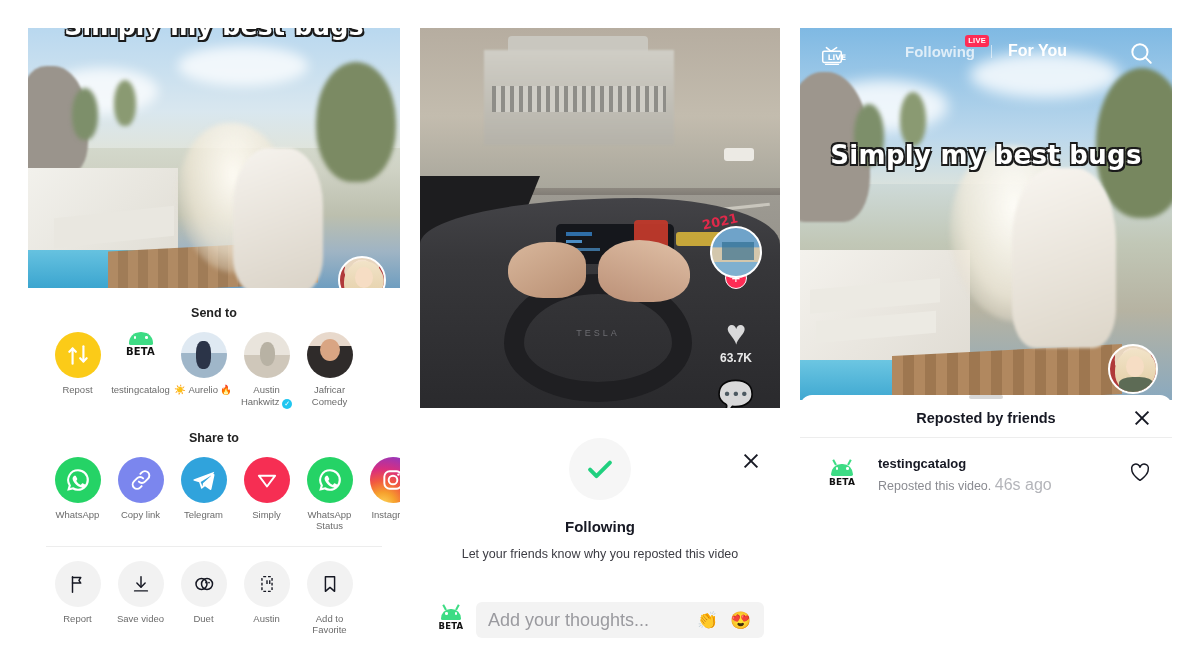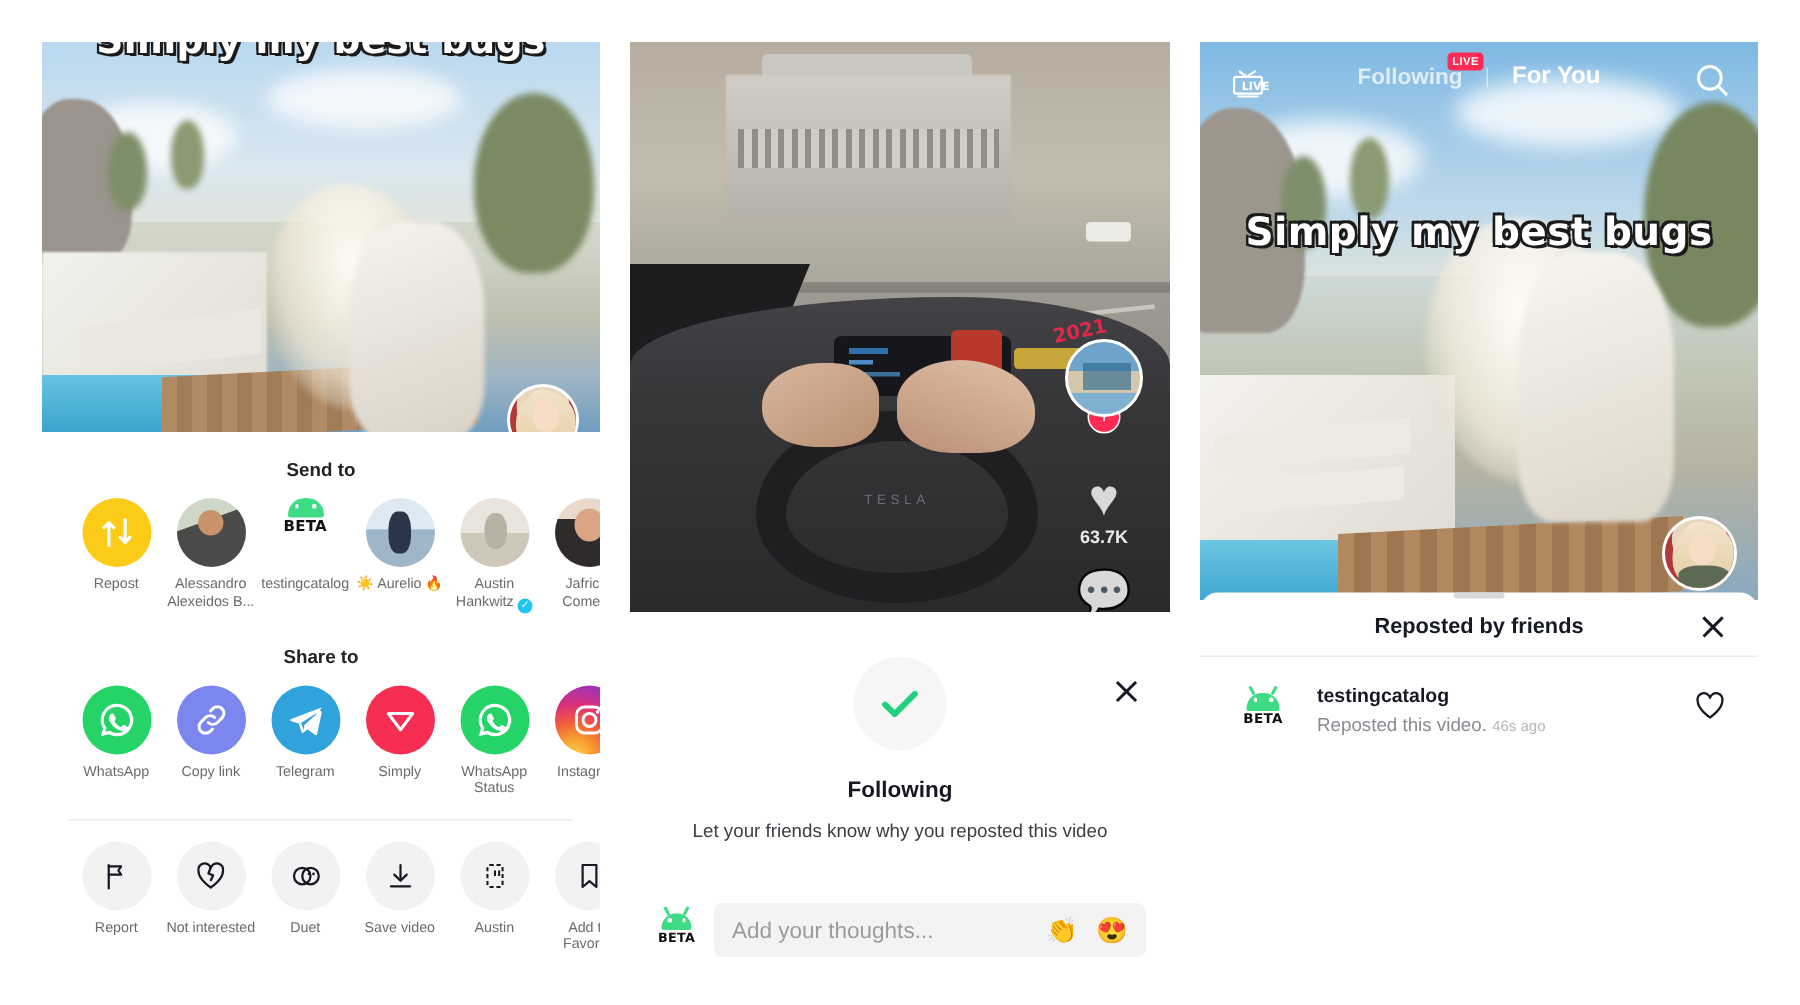--- a/index.html
+++ b/index.html
@@ -159,21 +159,21 @@
   .close-x::before { transform: rotate(45deg); }
   .close-x::after { transform: rotate(-45deg); }
   .ok-circle { width:62px; height:62px; border-radius:50%; background:#f6f6f6; margin:30px auto 0;
     display:flex; align-items:center; justify-content:center; }
   .ok-title { text-align:center; font-size:15px; font-weight:700; color:#161823; margin-top:18px; }
   .ok-sub { text-align:center; font-size:12.5px; color:#3c3c43; margin-top:12px; }
   .thought-row { position:absolute; left:16px; bottom:32px; right:16px; display:flex; align-items:center; gap:10px; }
   .thought-beta { width:30px; display:flex; flex-direction:column; align-items:center; }
   .thought-input { flex:1; height:36px; background:#f3f3f3; border-radius:6px; display:flex; align-items:center;
     padding:0 12px; }
-  .thought-ph { flex:1; font-size:15px; color:#9a9a9f; }
+  .thought-ph { flex:1; font-size:18px; color:#9a9a9f; }
   .emoji { font-size:17px; margin-left:12px; }
 
   
   #panel3 { left: 800px; top: 28px; width: 372px; height: 612px; }
   .video3 { position:relative; width:372px; height:372px; overflow:hidden;
     background: linear-gradient(to bottom,#8fc1e4 0%,#b6d5ea 26%,#cfdcdc 40%,#c1c7b6 58%,#b6b3a2 76%,#8aa9bf 100%); }
   .v3-sky { position:absolute; left:0; top:0; width:100%; height:42%;
     background: linear-gradient(to bottom,#7fb9e3,#bcd8ec 70%,#d9e2de); }
   .v3-cloud { position:absolute; border-radius:50%; background:rgba(255,255,255,.8); filter: blur(7px); }
   .v3-rock { position:absolute; left:-16px; top:44px; width:86px; height:150px; background:#9d968d;
@@ -218,21 +218,21 @@
   .sheet3-x { position:absolute; right:20px; top:9px; width:20px; height:20px; }
   .sheet3-x::before, .sheet3-x::after { content:""; position:absolute; left:1px; top:9px; width:18px; height:1.8px; background:#161823; }
   .sheet3-x::before { transform: rotate(45deg); }
   .sheet3-x::after { transform: rotate(-45deg); }
   .hr3 { height:1px; background:#ededed; }
   .repost-row { display:flex; align-items:center; padding:18px 20px 0 22px; }
   .rr-avatar { width:40px; flex:0 0 40px; display:flex; flex-direction:column; align-items:center; }
   .rr-text { flex:1; padding-left:16px; }
   .rr-name { font-size:13px; font-weight:700; color:#161823; }
   .rr-sub { font-size:12.5px; color:#8a8b91; margin-top:5px; }
-  .rr-sub .ago { color:#b4b5ba; font-size:10px; }
+  .rr-sub .ago { color:#b4b5ba; font-size:16px; }
   .rr-heart { color:#161823; font-size:22px; }
 </style>
 </head>
 <body>
 
 <div class="stage">
 
   <div class="panel" id="panel1">
 
     <div class="video1">
@@ -267,24 +267,20 @@
             <svg width="26" height="26" viewBox="0 0 24 24" fill="none" stroke="#fff" stroke-width="2" stroke-linecap="round" stroke-linejoin="round">
               <path d="M7 20V6"></path>
                 <path d="M4 9l3-3 3 3"></path>
               <path d="M17 4v14"></path>
                 <path d="M20 15l-3 3-3-3"></path>
             </svg>
           </div>
           <div class="cap">Repost</div>
         </div>
 
-        <div class="cell">
-          <div class="bubble ph-a"></div>
-          <div class="cap">Alessandro Alexeidos B...</div>
-        </div>
 
         <div class="cell">
           <div class="bubble beta-icon">
             <div class="beta-droid">
               <div class="beta-eyes">
                   <i></i>
                   <i></i>
                 </div>
             </div>
             <div class="beta-word">BETA</div>
@@ -376,47 +372,38 @@
           <div class="act-bubble">
             <svg width="22" height="22" viewBox="0 0 24 24" fill="none" stroke="#161823" stroke-width="1.6" stroke-linecap="round" stroke-linejoin="round">
               <path d="M6 21V4"></path>
                 <path d="M6 5h9l-2 3 2 3H6"></path>
             </svg>
           </div>
           <div class="cap">Report</div>
         </div>
         <div class="cell">
           <div class="act-bubble">
-            <svg width="23" height="23" viewBox="0 0 24 24" fill="none" stroke="#161823" stroke-width="1.6" stroke-linejoin="round">
-              <path d="M12 20.5S3.5 15 3.5 9.2A4.2 4.2 0 0 1 12 7a4.2 4.2 0 0 1 8.5 2.2C20.5 15 12 20.5 12 20.5z"></path>
-              <path d="M12 6.5l-1.6 4.3 3.2 1.3L11.8 16"></path>
-            </svg>
-          </div>
-          <div class="cap">Not interested</div>
+            <svg width="22" height="22" viewBox="0 0 24 24" fill="none" stroke="#161823" stroke-width="1.6" stroke-linecap="round" stroke-linejoin="round">
+              <path d="M12 4v11"></path>
+                <path d="M7.5 11l4.5 4.5 4.5-4.5"></path>
+                <path d="M5 19.5h14"></path>
+            </svg>
+          </div>
+          <div class="cap">Save video</div>
         </div>
         <div class="cell">
           <div class="act-bubble">
             <svg width="24" height="24" viewBox="0 0 24 24" fill="none" stroke="#161823" stroke-width="1.5">
               <circle cx="9.5" cy="12" r="5.5"></circle>
                 <circle cx="15" cy="12" r="5.5"></circle>
               <circle cx="14" cy="10.6" r=".9" fill="#161823" stroke="none"></circle>
               <circle cx="17" cy="10.6" r=".9" fill="#161823" stroke="none"></circle>
             </svg>
           </div>
           <div class="cap">Duet</div>
-        </div>
-        <div class="cell">
-          <div class="act-bubble">
-            <svg width="22" height="22" viewBox="0 0 24 24" fill="none" stroke="#161823" stroke-width="1.6" stroke-linecap="round" stroke-linejoin="round">
-              <path d="M12 4v11"></path>
-                <path d="M7.5 11l4.5 4.5 4.5-4.5"></path>
-                <path d="M5 19.5h14"></path>
-            </svg>
-          </div>
-          <div class="cap">Save video</div>
         </div>
         <div class="cell">
           <div class="act-bubble">
             <svg width="22" height="22" viewBox="0 0 24 24" fill="none" stroke="#161823" stroke-width="1.5" stroke-dasharray="3 2">
               <rect x="6.5" y="4" width="11" height="16" rx="1.6"></rect>
               <line x1="12" y1="8" x2="12" y2="12" stroke-dasharray="0"></line>
               <line x1="15" y1="8" x2="15" y2="12" stroke-dasharray="0"></line>
             </svg>
           </div>
           <div class="cap">Austin</div>

